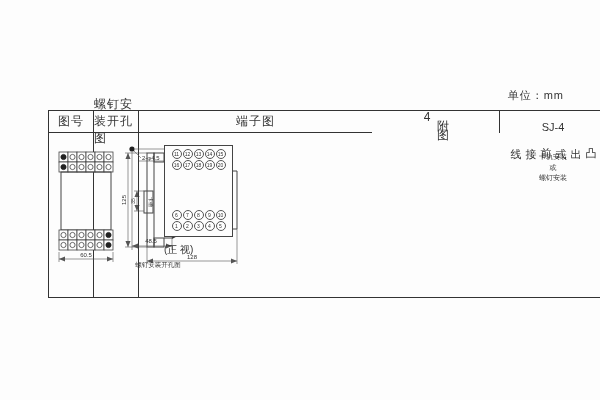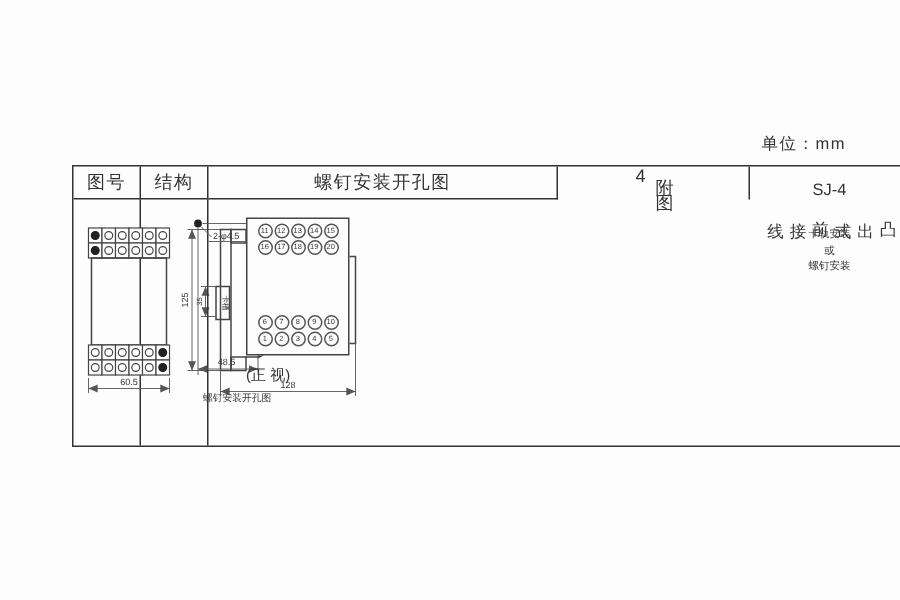--- a/index.html
+++ b/index.html
@@ -42,22 +42,22 @@
 </head>
 <body>
 
 <div class="page">
 
   <div class="unit">单位：mm</div>
 
   <div class="sheet">
 
     <div class="hcell rb">图号</div>
-    <div class="hcell rb">结构</div>
     <div class="hcell rb">螺钉安装开孔图</div>
+    <div class="hcell">端子图</div>
 
     <div class="cell rb fig-cell">
       <div class="vert-fig">附图4</div>
     </div>
 
     <div class="cell rb structure-cell">
       <div class="model">SJ-4</div>
       <div class="vert-type">凸出式前接线</div>
       <div class="mount-note">卡轨安装
 或

